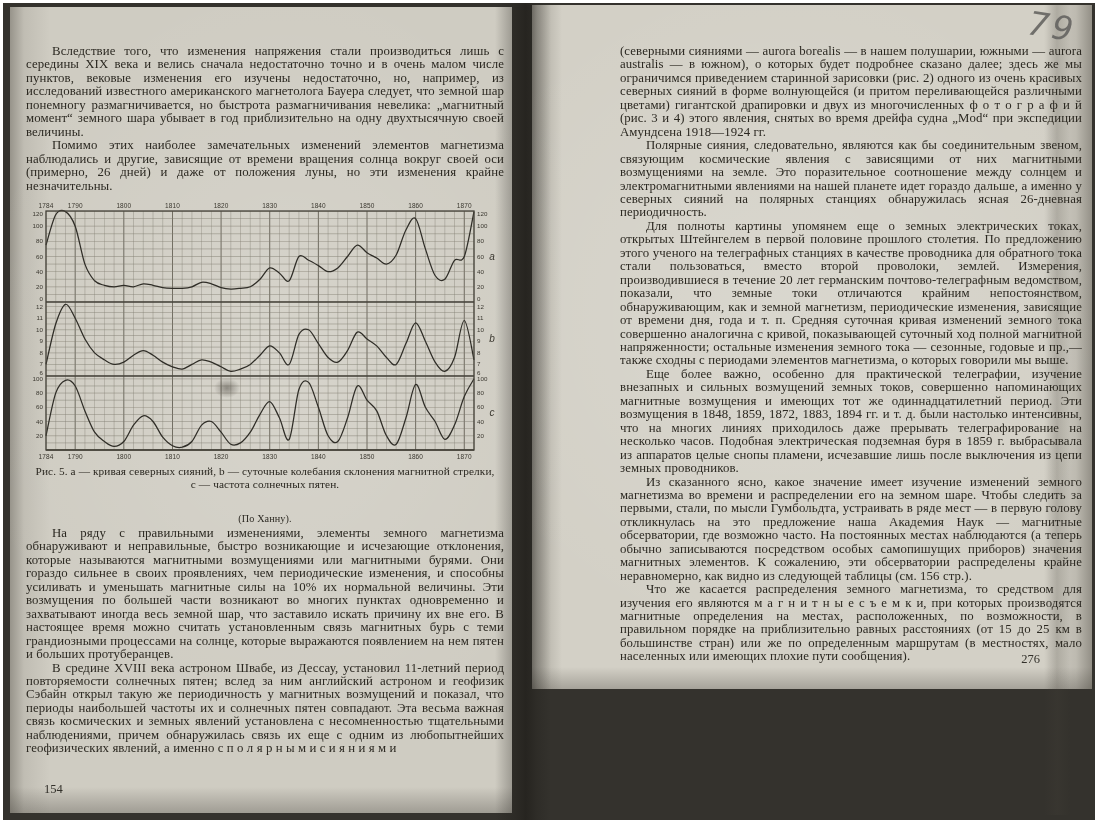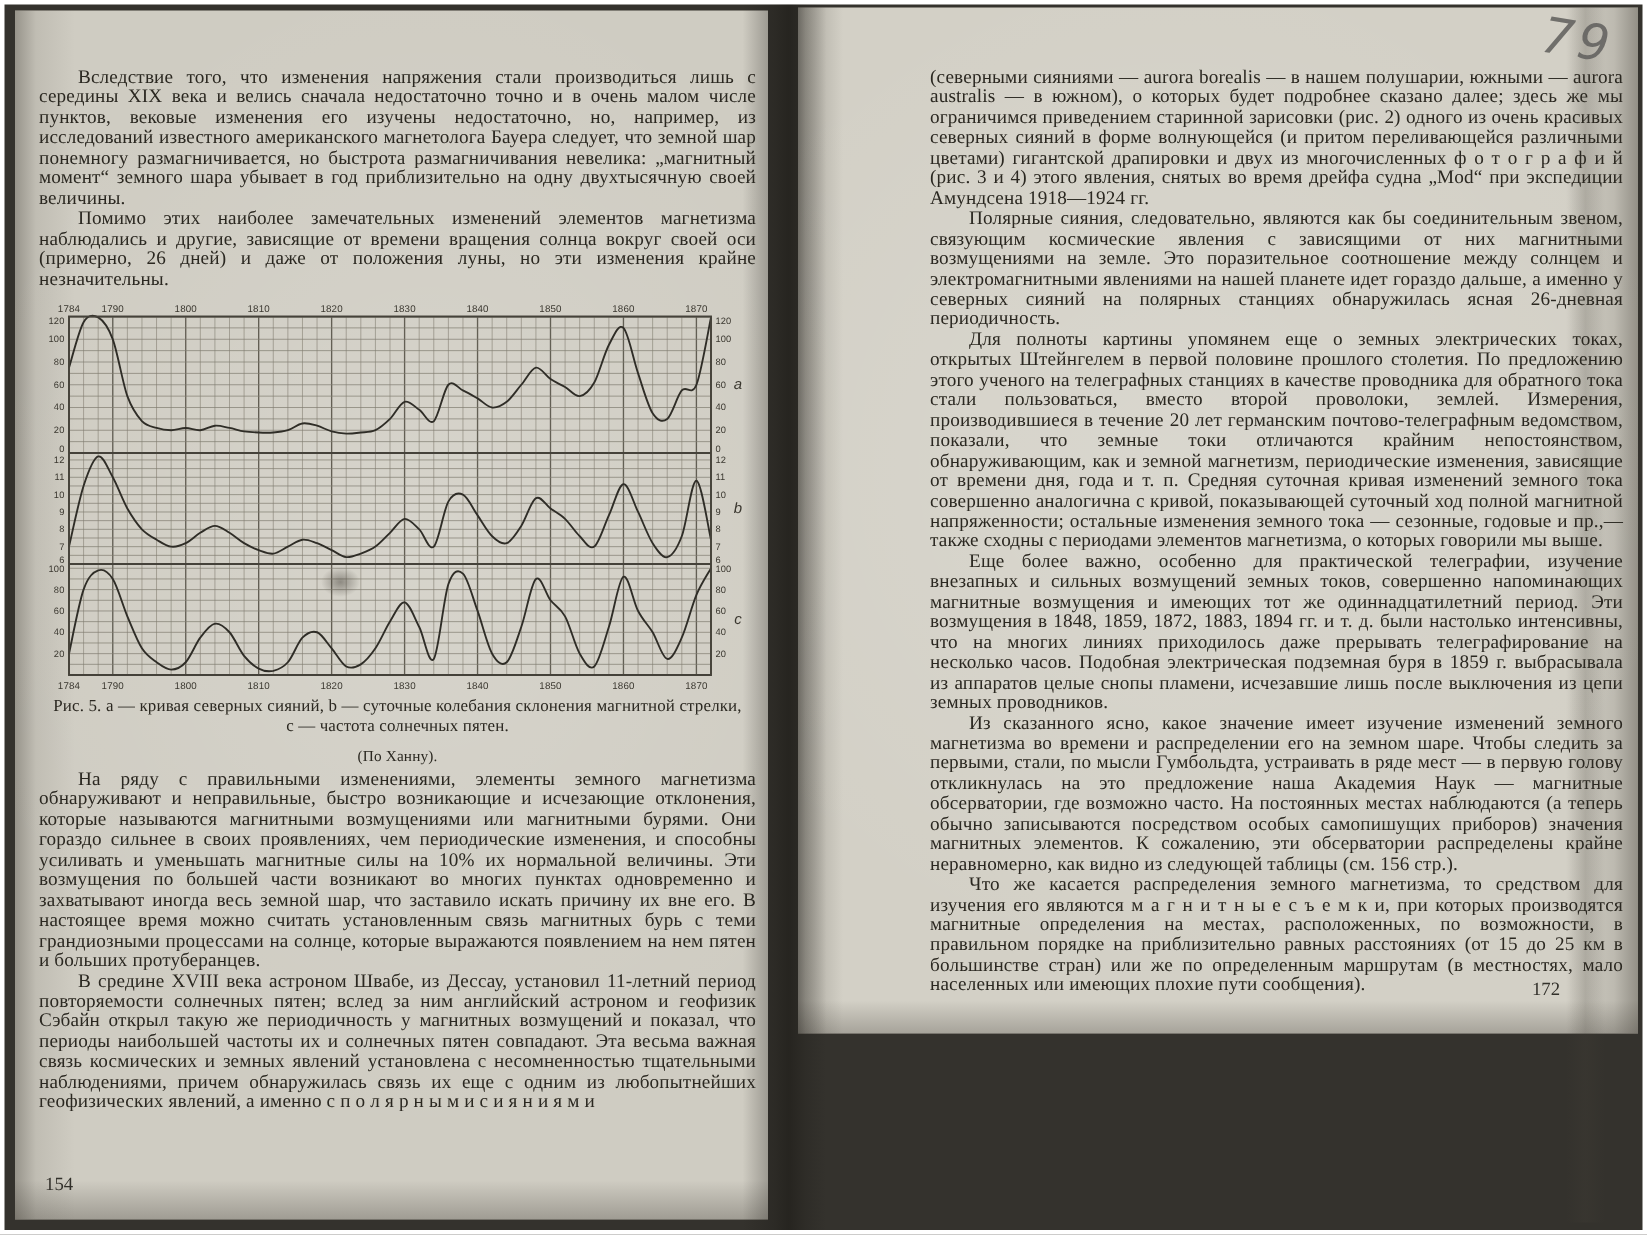--- a/index.html
+++ b/index.html
@@ -30,23 +30,23 @@
     background:linear-gradient(90deg, rgba(0,0,0,0), rgba(70,66,58,.22) 50%, rgba(0,0,0,0));pointer-events:none;}
   .textcol{position:absolute;text-align:justify;font-size:12.8px;line-height:13.45px;letter-spacing:.1px;}
   .textcol p{margin:0;text-indent:26px;}
   .tc-left{left:16px;top:38px;width:478px;}
   .tc-right{left:88px;top:40px;width:462px;}
   .figure{margin:7px 0 2px 0;width:476px;position:relative;}
   .figure svg{display:block;}
   .smudge{position:absolute;left:188px;top:178px;width:26px;height:20px;border-radius:50%;
     background:radial-gradient(closest-side, rgba(55,50,42,.45), rgba(0,0,0,0));pointer-events:none;}
   .caption{font-size:11.3px;line-height:13px;text-align:center;margin:3px 6px 2px 6px;text-indent:0;}
-  .caption .cap-credit{display:block;font-size:10.2px;margin-top:7px;}
+  .caption .cap-credit{display:block;font-size:10.2px;margin-top:21px;}
   .pagenum{position:absolute;font-size:12.5px;color:#32302a;}
-  .pn-left{left:20px;bottom:16px;}
+  .pn-left{left:34px;bottom:16px;}
   .pn-right{right:52px;bottom:22px;}
   .handwritten{position:absolute;right:16px;top:2px;font-family:"DejaVu Sans",sans-serif;font-style:italic;
     font-size:33px;color:rgba(98,97,94,.88);transform:rotate(9deg);letter-spacing:3px;}
   .chart-svg text{font-family:"Liberation Sans",sans-serif;fill:#3a372f;}
 </style>
 </head>
 <body>
 
 <div class="scan">
 
@@ -226,18 +226,18 @@
   <div class="page page-right">
     <div class="crease-right"></div>
     <div class="textcol tc-right">
       <p style="text-indent:0">(северными сияниями — aurora borealis — в нашем полушарии, южными — aurora australis — в южном), о которых будет подробнее сказано далее; здесь же мы ограничимся приведением старинной зарисовки (рис. 2) одного из очень красивых северных сияний в форме волнующейся (и притом переливающейся различными цветами) гигантской драпировки и двух из многочисленных ф о т о г р а ф и й (рис. 3 и 4) этого явления, снятых во время дрейфа судна „Mod“ при экспедиции Амундсена 1918—1924 гг.</p>
       <p>Полярные сияния, следовательно, являются как бы соединительным звеном, связующим космические явления с зависящими от них магнитными возмущениями на земле. Это поразительное соотношение между солнцем и электромагнитными явлениями на нашей планете идет гораздо дальше, а именно у северных сияний на полярных станциях обнаружилась ясная 26-дневная периодичность.</p>
       <p>Для полноты картины упомянем еще о земных электрических токах, открытых Штейнгелем в первой половине прошлого столетия. По предложению этого ученого на телеграфных станциях в качестве проводника для обратного тока стали пользоваться, вместо второй проволоки, землей. Измерения, производившиеся в течение 20 лет германским почтово-телеграфным ведомством, показали, что земные токи отличаются крайним непостоянством, обнаруживающим, как и земной магнетизм, периодические изменения, зависящие от времени дня, года и т. п. Средняя суточная кривая изменений земного тока совершенно аналогична с кривой, показывающей суточный ход полной магнитной напряженности; остальные изменения земного тока — сезонные, годовые и пр.,—также сходны с периодами элементов магнетизма, о которых говорили мы выше.</p>
       <p>Еще более важно, особенно для практической телеграфии, изучение внезапных и сильных возмущений земных токов, совершенно напоминающих магнитные возмущения и имеющих тот же одиннадцатилетний период. Эти возмущения в 1848, 1859, 1872, 1883, 1894 гг. и т. д. были настолько интенсивны, что на многих линиях приходилось даже прерывать телеграфирование на несколько часов. Подобная электрическая подземная буря в 1859 г. выбрасывала из аппаратов целые снопы пламени, исчезавшие лишь после выключения из цепи земных проводников.</p>
       <p>Из сказанного ясно, какое значение имеет изучение изменений земного магнетизма во времени и распределении его на земном шаре. Чтобы следить за первыми, стали, по мысли Гумбольдта, устраивать в ряде мест — в первую голову откликнулась на это предложение наша Академия Наук — магнитные обсерватории, где возможно часто. На постоянных местах наблюдаются (а теперь обычно записываются посредством особых самопишущих приборов) значения магнитных элементов. К сожалению, эти обсерватории распределены крайне неравномерно, как видно из следующей таблицы (см. 156 стр.).</p>
       <p>Что же касается распределения земного магнетизма, то средством для изучения его являются м а г н и т н ы е   с ъ е м к и, при которых производятся магнитные определения на местах, расположенных, по возможности, в правильном порядке на приблизительно равных расстояниях (от 15 до 25 км в большинстве стран) или же по определенным маршрутам (в местностях, мало населенных или имеющих плохие пути сообщения).</p>
     </div>
-    <div class="pagenum pn-right">172</div>
+    <div class="pagenum pn-right">276</div>
     <div class="handwritten">79</div>
   </div>
 
   <div class="gutter"></div>
 </div>
 
 </body></html>

